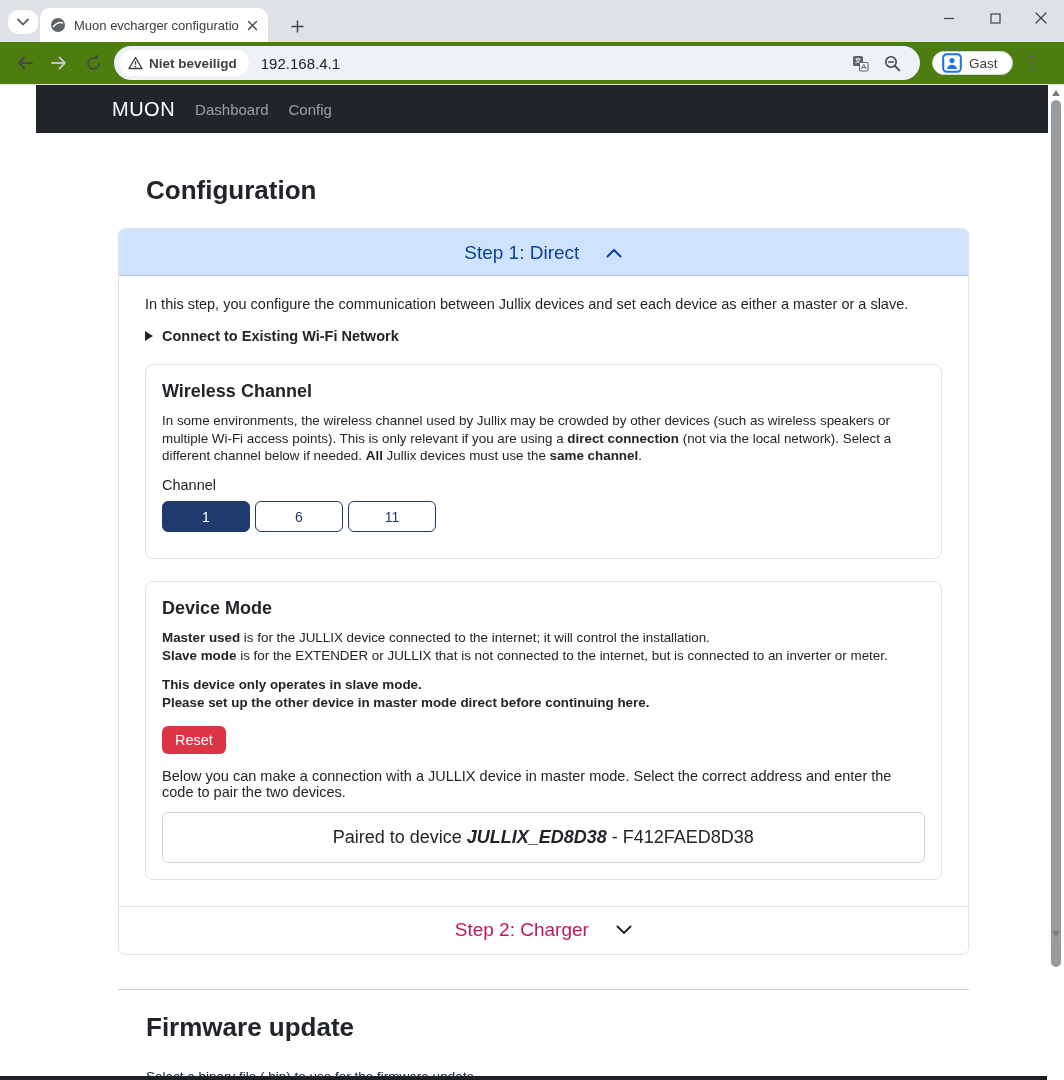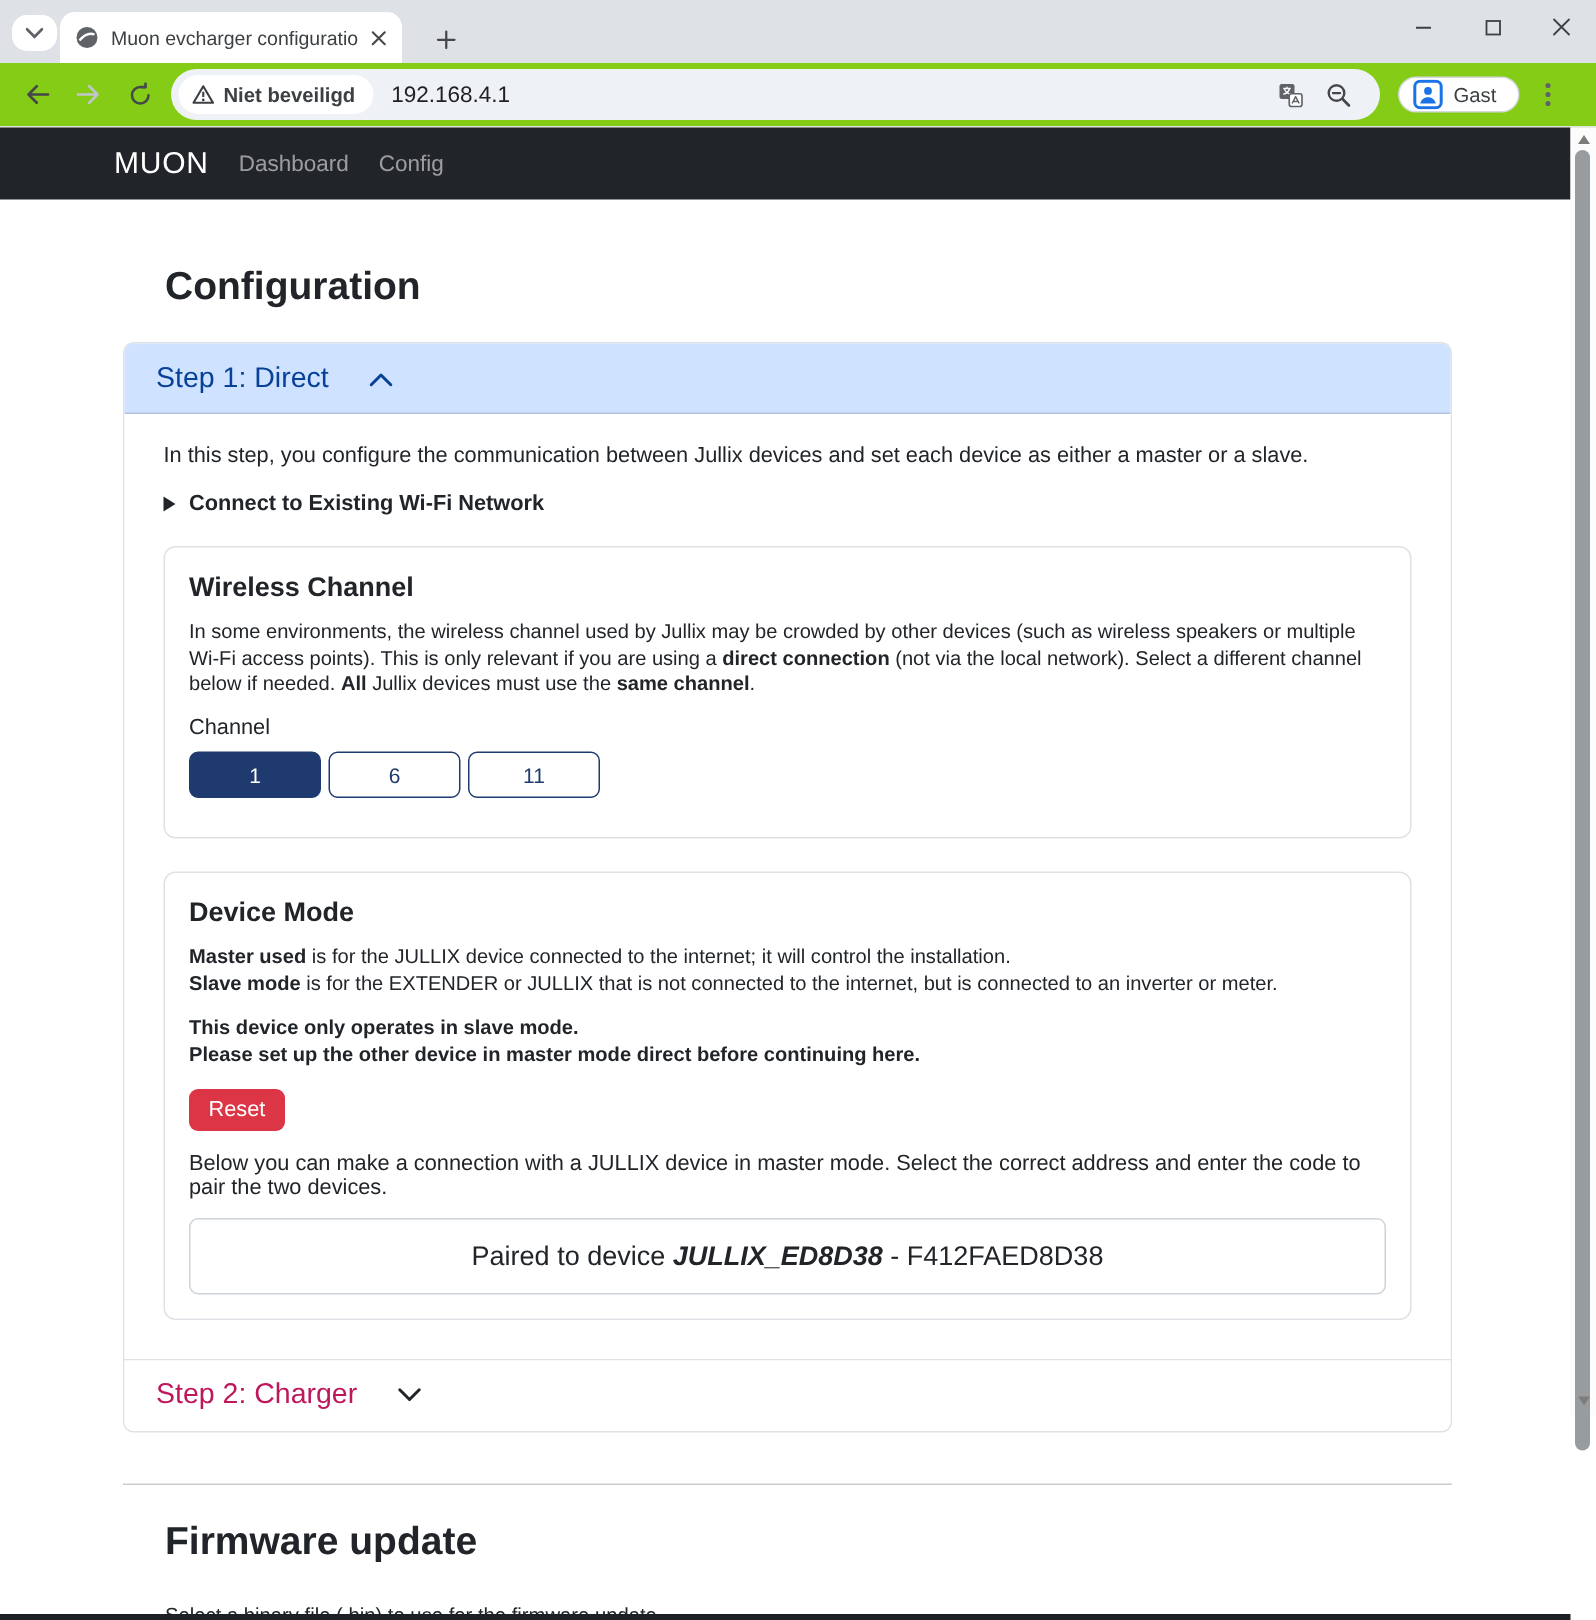--- a/index.html
+++ b/index.html
@@ -8,55 +8,55 @@
 
   
   .titlebar { height:42px; background:#dee1e6; position:relative; }
   .tabsearch { position:absolute; left:8px; top:10px; width:30px; height:24px; background:#fff; border-radius:10px; display:flex; align-items:center; justify-content:center; }
   .tab { position:absolute; left:40px; top:8px; width:228px; height:34px; background:#fff; border-radius:10px 10px 0 0; display:flex; align-items:center; padding:0 10px; }
   .tab-title { flex:1; font-size:13px; color:#3c4043; white-space:nowrap; overflow:hidden; margin:0 8px; }
   .newtab { position:absolute; left:284px; top:13px; width:26px; height:26px; display:flex; align-items:center; justify-content:center; border-radius:50%; }
   .wincontrols { position:absolute; right:0; top:0; height:36px; display:flex; }
   .winbtn { width:46px; height:36px; display:flex; align-items:center; justify-content:center; }
 
-  .toolbar { height:43px; background:#84cc16; display:flex; align-items:center; padding:0 8px; border-bottom:1px solid #dfe1e5; }
+  .toolbar { height:43px; background:#4d7c0f; display:flex; align-items:center; padding:0 8px; border-bottom:1px solid #dfe1e5; }
   .navbtn { width:34px; height:34px; display:flex; align-items:center; justify-content:center; border-radius:50%; flex:0 0 auto; }
   .omnibox { height:34px; background:#eef1f5; border-radius:17px; flex:1; display:flex; align-items:center; padding:0 12px 0 5px; margin:0 6px 0 4px; max-width:806px; }
   .sec-chip { background:#fff; border-radius:14px; height:26px; display:flex; align-items:center; padding:0 12px 0 9px; gap:6px; }
   .sec-chip span { font-size:13.5px; font-weight:700; color:#3c4043; }
   .url { font-size:15px; color:#202124; margin-left:12px; }
   .omni-spacer { flex:1; }
   .omni-ico { width:32px; height:28px; display:flex; align-items:center; justify-content:center; }
   .profile-chip { height:24px; border:1px solid #d5d9dd; background:#fff; border-radius:17px; display:flex; align-items:center; gap:7px; padding:0 14px 0 9px; margin-left:6px; }
   .profile-chip span { font-size:13.5px; color:#3c4043; }
   .menu-dots { width:30px; height:34px; display:flex; align-items:center; justify-content:center; margin-left:4px; }
 
   
-  .page-area { height:859px; display:flex; }
+  .page-area { height:859px; display:flex;margin-left:36px; }
   .page-content { width:1047px; background:#fff; }
   .scrollbar { width:17px; position:relative; background:#fcfcfc; }
   .sb-arrow { position:absolute; left:0; width:17px; height:16px; display:flex; align-items:center; justify-content:center; }
   .sb-up { top:0; } .sb-down { bottom:2px; }
   .tri-up { width:0; height:0; border-left:4.5px solid transparent; border-right:4.5px solid transparent; border-bottom:6px solid #7d7d7d; }
   .tri-down { width:0; height:0; border-left:4.5px solid transparent; border-right:4.5px solid transparent; border-top:6px solid #7d7d7d; }
   .sb-thumb { position:absolute; left:3px; top:15px; width:10px; height:867px; background:#999c9f; border-radius:5px; }
 
   
   .site-navbar { height:48px; background:#212529; display:flex; align-items:center; padding-left:76px; }
   .brand { color:#fff; font-size:20px; font-weight:500; letter-spacing:.5px; }
   .nav-link { color:rgba(255,255,255,.55); font-size:15px; margin-left:20px; }
 
   .main { padding:0 79px 0 82px; }
   .h1 { margin:42px 0 0 28px; font-size:26px; font-weight:600; color:#212529; }
 
   .accordion { margin-top:22px; border-radius:7px; }
   .acc-item { border:1px solid #dee2e6; }
   .acc-item.first { border-radius:7px 7px 0 0; border-bottom:0; }
   .acc-item.last { border-radius:0 0 7px 7px; }
-  .acc-header { height:47px; display:flex; align-items:center; justify-content:flex-start; padding:0 21px; font-size:19px;gap:27px; }
+  .acc-header { height:47px; display:flex; align-items:center; justify-content:center; padding:0 21px; font-size:19px;gap:27px; }
   .acc-header.active { background:#cfe2ff; color:#084298; border-radius:6px 6px 0 0; box-shadow:inset 0 -1px 0 rgba(0,0,0,.13); font-weight:500; }
   .acc-header.collapsed { background:#fff; color:#be185d; border-radius:0 0 6px 6px; font-weight:500; }
   .acc-body { padding:20px 26px 26px 26px; background:#fff; }
 
   .intro { font-size:14.5px; color:#212529; margin-bottom:16px; }
   .wifi-summary { font-size:14.5px; font-weight:700; color:#212529; margin-bottom:20px; display:flex; align-items:center; cursor:default; }
   .wifi-summary .marker { width:0; height:0; border-top:5px solid transparent; border-bottom:5px solid transparent; border-left:8px solid #212529; margin-right:9px; display:inline-block; }
 
   .card { border:1px solid #dee2e6; border-radius:8px; padding:16px; }
   .card + .card { margin-top:22px; }

